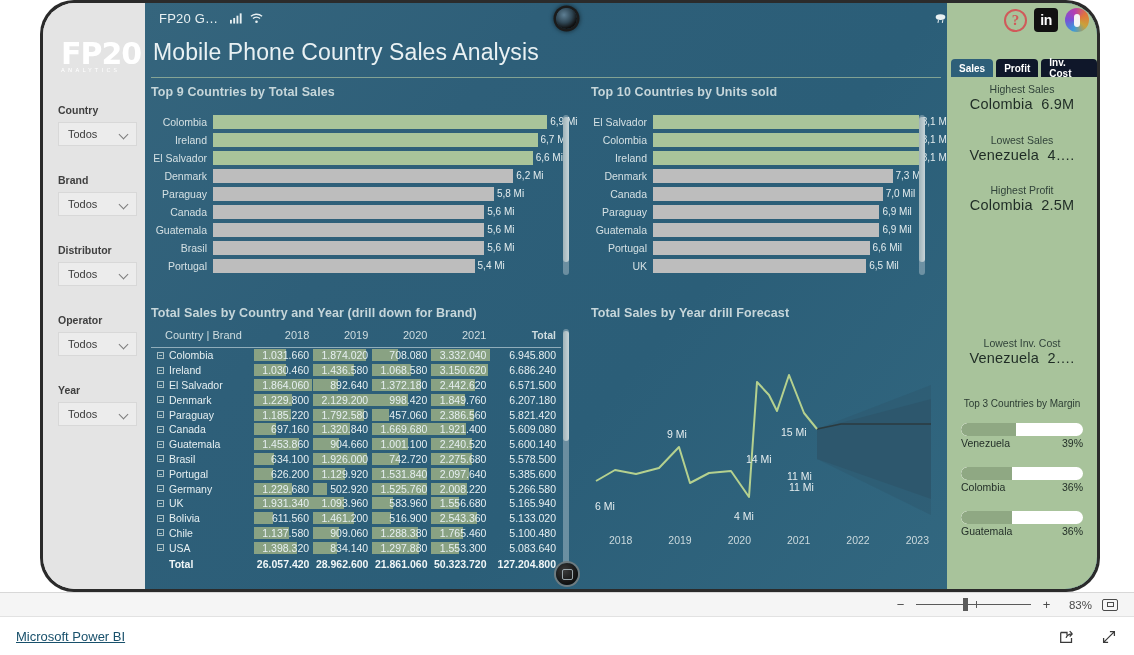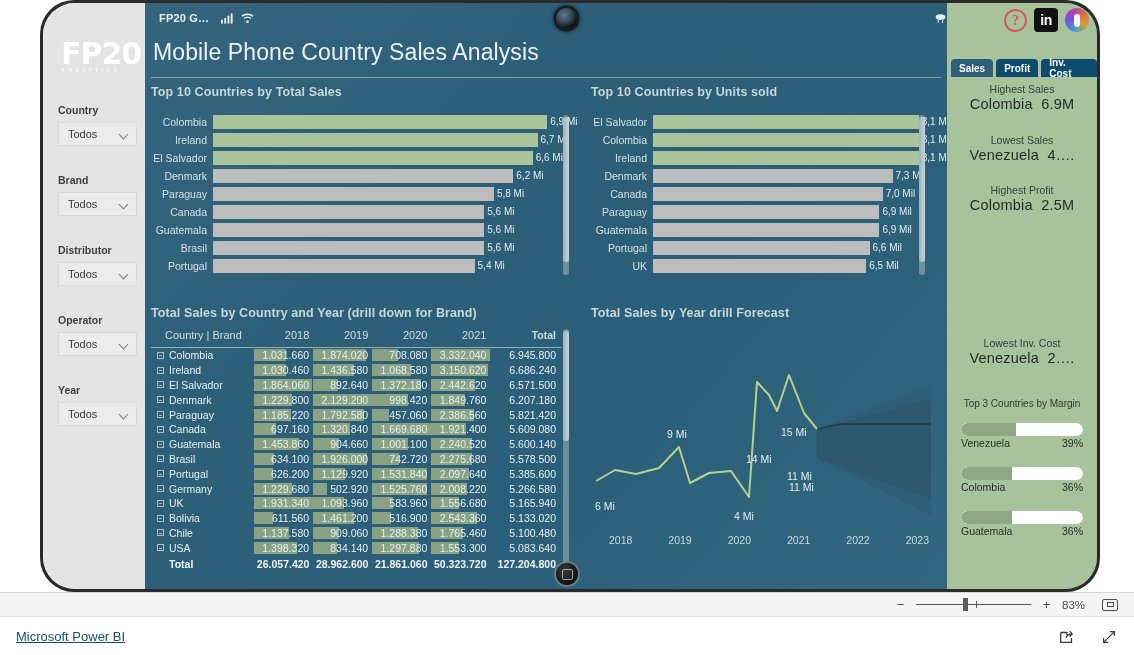--- a/index.html
+++ b/index.html
@@ -70,21 +70,21 @@
     position: absolute; left: 102px; top: 0; right: 0; height: 100%;
     background: linear-gradient(130deg, #35657d 0%, #2e5f79 28%, #2b5e78 55%, #346a82 100%);
     overflow: hidden;
   }
 
   
   .statusbar {
     position: absolute; left: 0; top: 0; width: 100%; height: 30px;
     display: flex; align-items: center; padding: 0 22px 0 14px; color: #e8f0f2;
   }
-  .sb-title { font-size: 11px; font-weight: bold; letter-spacing: .2px; }
+  .sb-title { font-size: 13px; font-weight: normal; letter-spacing: .2px; }
   .sb-icons-left { display: flex; gap: 7px; margin-left: 12px; align-items: center; }
   .sb-right { margin-left: auto; display: flex; align-items: center; gap: 9px; }
   .sb-time { font-size: 10.5px; letter-spacing: .2px; }
   .mini-ico { width: 13px; height: 12px; display: block; }
 
   .cam-dot {
     position: absolute; left: 411px; top: 5px; width: 21px; height: 21px;
     border-radius: 50%;
     background: radial-gradient(circle at 38% 33%, #5e7f94 0%, #2f4654 42%, #111 70%, #000 100%);
     box-shadow: 0 0 0 2.5px #1b1b1b, 0 0 4px 3px rgba(0,0,0,.5);
@@ -194,21 +194,21 @@
     display: flex; align-items: center; justify-content: center;
   }
   .ico-orb::after { content:""; width: 6px; height: 13px; border-radius: 3px; background: #f4f4f4; }
 
   .kpi-tabs { position: absolute; left: 4px; top: 56px; display: flex; gap: 3px; }
   .kpi-tab {
     height: 18px; padding: 0 8px; display: flex; align-items: center; justify-content: center;
     font-size: 10px; font-weight: bold; border-radius: 4px 4px 0 0; color: #ffffff;
   }
   .kpi-tab.active { background: #2e5f79; }
-  .kpi-tab.idle { background: #0c4a6e; }
+  .kpi-tab.idle { background: #0f172a; }
 
   .kpi-block { position: absolute; width: 100%; text-align: center; }
   .kpi-cap { font-size: 10.5px; color: #31433a; }
   .kpi-val { font-size: 14.5px; color: #1f2c25; margin-top: 1px; letter-spacing: .2px; }
 
   .margin-title {
     position: absolute; width: 100%; text-align: center; font-size: 10px; color: #2c3c33;
   }
   .pillwrap { position: absolute; left: 14px; width: 122px; }
   .pill {
@@ -233,21 +233,21 @@
   
   .chrome-zoom {
     position: absolute; left: 0; top: 592px; width: 1134px; height: 25px;
     background: #f5f5f5; border-top: 1px solid #d8d8d8; border-bottom: 1px solid #e2e2e2;
     display: flex; align-items: center; justify-content: flex-end; padding-right: 16px; gap: 10px;
   }
   .zm-minus, .zm-plus { font-size: 13px; color: #4a4a4a; width: 11px; text-align: center; }
   .zm-track { position: relative; width: 115px; height: 1px; background: #5a5a5a; }
   .zm-thumb { position: absolute; left: 47px; top: -6px; width: 5px; height: 13px; background: #5a5a5a; }
   .zm-notch { position: absolute; left: 60px; top: -3px; width: 1px; height: 7px; background: #5a5a5a; }
-  .zm-pct { font-size: 11.5px; color: #4a4a4a; width: 30px; text-align: left; }
+  .zm-pct { font-size: 11.5px; color: #4a4a4a; width: 30px; text-align: right; }
   .zm-fit {
     width: 16px; height: 12px; border: 1.3px solid #4a4a4a; border-radius: 2px; position: relative;
   }
   .zm-fit::after {
     content:""; position:absolute; left:3.5px; top:2.5px; right:3.5px; bottom:2.5px; border:1.3px solid #4a4a4a;
   }
 
   .chrome-foot {
     position: absolute; left: 0; top: 618px; width: 1134px; height: 37px; background: #ffffff;
     display: flex; align-items: center; padding: 0 16px;
@@ -354,21 +354,21 @@
         <div class="cam-dot"></div>
 
         <div class="rpt-title">Mobile Phone Country Sales Analysis</div>
         <div class="title-rule"></div>
 
         <div class="topnav">
           <div class="topnav-btn active">Country</div>
           <div class="topnav-btn idle">Distributor</div>
         </div>
 
-        <div class="vis-title" style="left:6px; top:82px;">Top 10 Countries by Total Sales</div>
+        <div class="vis-title" style="left:6px; top:82px;">Top 9 Countries by Total Sales</div>
         <div class="barchart" id="bar1" style="left:6px; top:110px; width:420px; height:165px;">
             <div class="bc-row">
               <div class="bc-label" style="width: 62px;">Colombia</div>
               <div class="bc-track">
                 <div class="bc-bar hi" style="width: 334.204px;"></div>
                 <div class="bc-val" style="left: 334.204px;">6,9 Mi</div>
               </div>
             </div>
             <div class="bc-row">
               <div class="bc-label" style="width: 62px;">Ireland</div>

